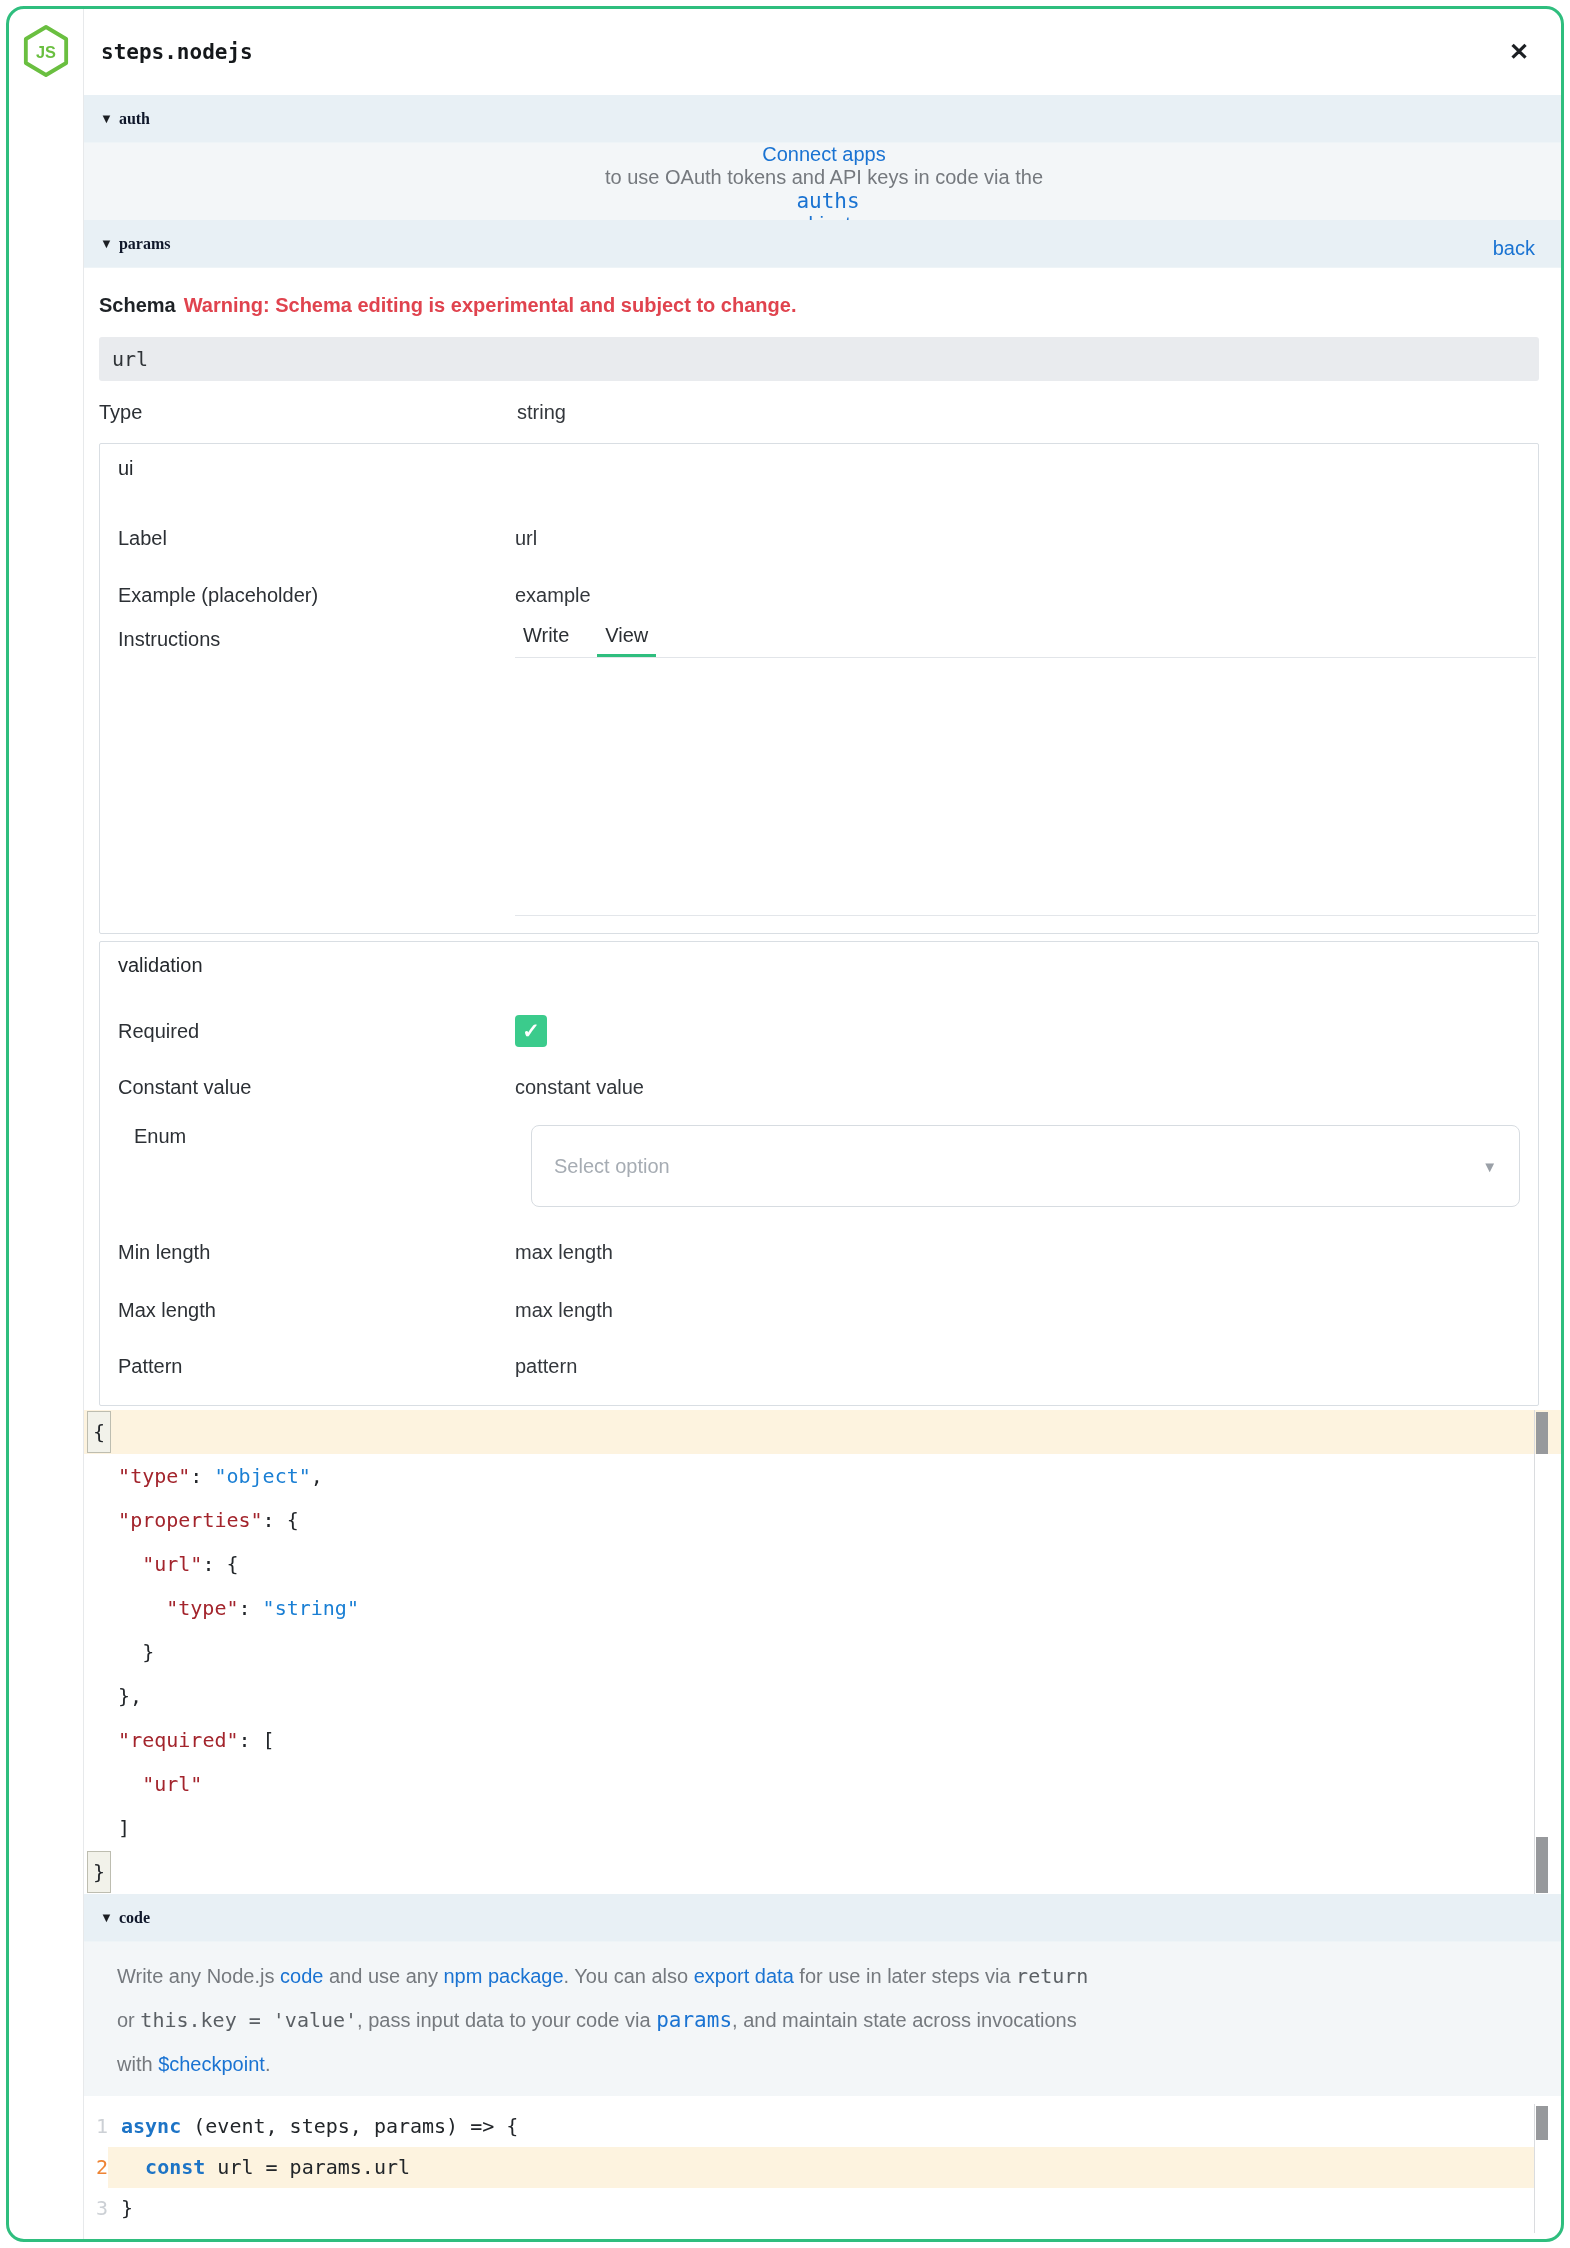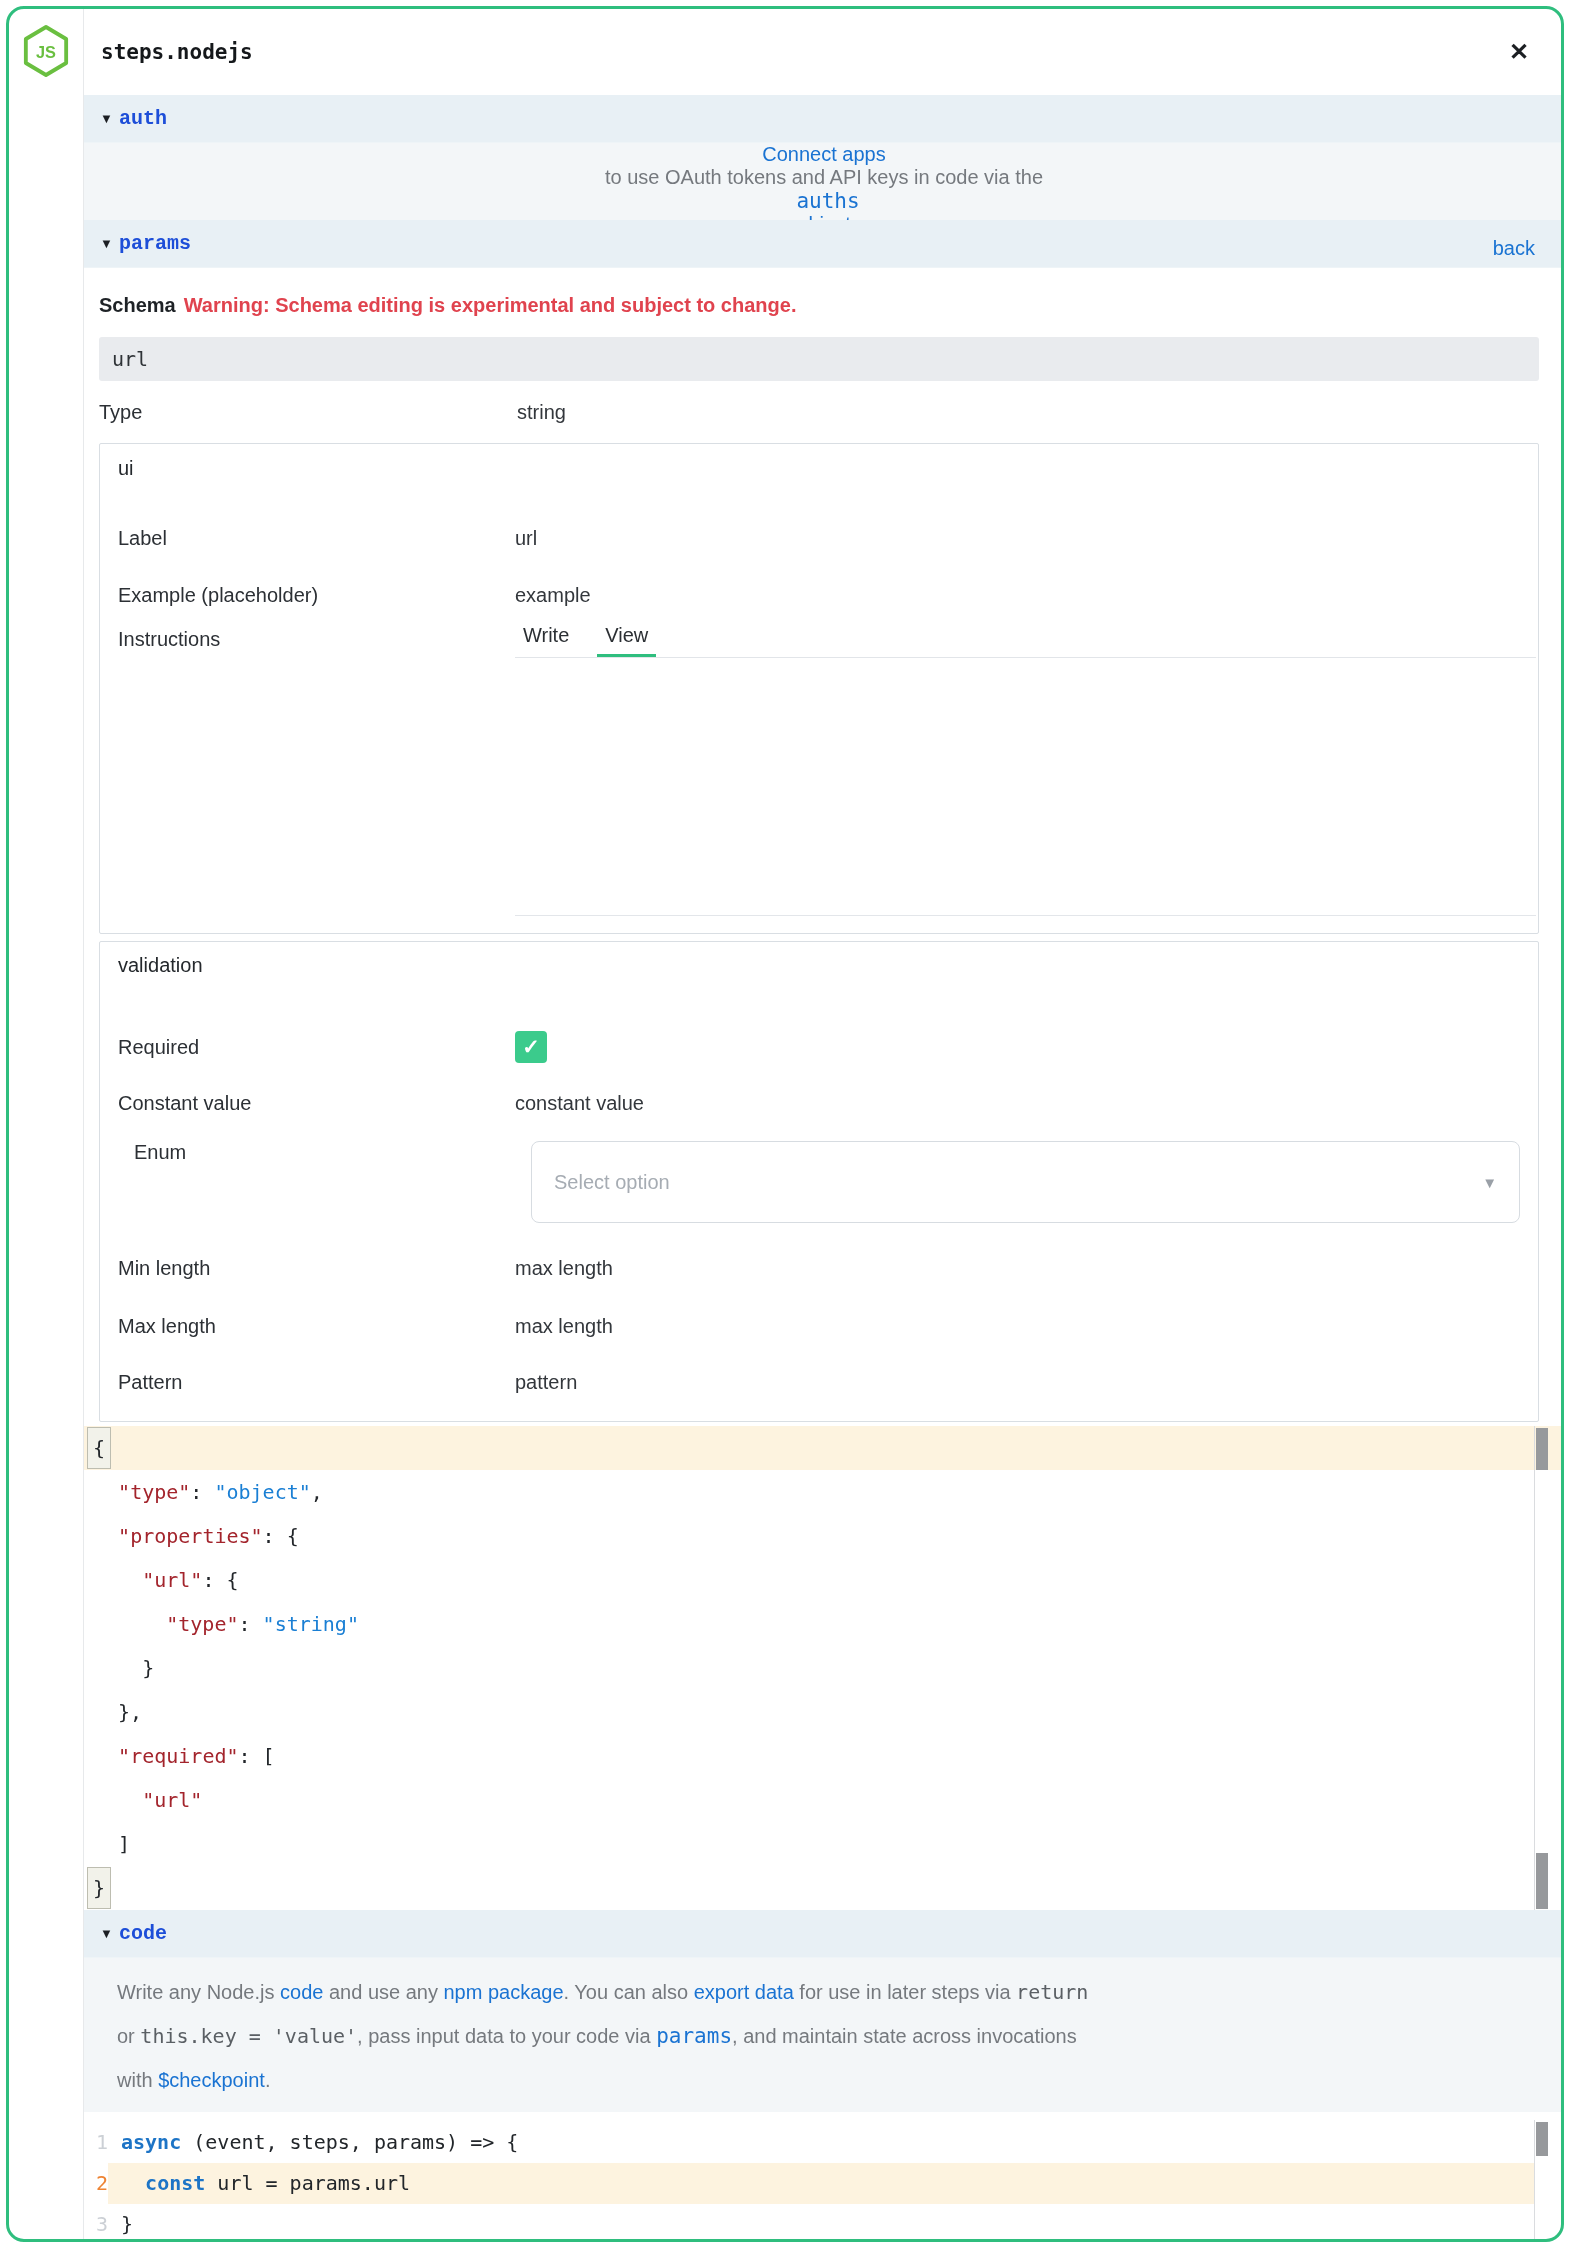--- a/index.html
+++ b/index.html
@@ -13,21 +13,21 @@
 
   
   .titlebar { height: 86px; display: flex; align-items: center; padding: 0 32px 0 17px; flex-shrink: 0; }
   .title { flex: 1; font-family: "DejaVu Sans Mono", monospace; font-weight: 700; font-size: 21px; color: #15181b; }
   .close-btn { font-size: 24px; font-weight: 700; color: #1c1f23; cursor: pointer; line-height: 1; }
 
   
   .band-h { height: 48px; background: #e8f0f5; display: flex; align-items: center;
     padding: 0 26px 0 16px; flex-shrink: 0; border-bottom: 1px solid #eef4f7; }
   .band-h .tri { font-size: 13px; color: #1c1f23; margin-right: 6px; }
-  .band-h .band-label { font-family: Liberation Mono, monospace; font-weight: 700; font-size: 20px; color: #1d4ed8; flex: 1; }
+  .band-h .band-label { font-family: Liberation Serif, serif; font-weight: 700; font-size: 16px; color: #0f172a; flex: 1; }
   .back-link { font-size: 20px; color: #1a73d2; cursor: pointer; margin-top: 10px; }
   .band-desc { background: #f3f6f8; color: #75797e; font-size: 20px; flex-direction: column; }
   .auth-desc { height: 77px; display: flex; align-items: center; padding: 0 30px 0 33px; flex-shrink: 0; }
   .code-desc { padding: 12px 44px 10px 33px; line-height: 44px; flex-shrink: 0; }
 
   .seg-plain { color: #75797e; }
   .seg-link { color: #1a73d2; cursor: pointer; }
   .seg-mono { font-family: "DejaVu Sans Mono", monospace; color: #5a5f64; font-size: 20px; }
   .seg-mono-link { font-family: "DejaVu Sans Mono", monospace; color: #1a73d2; font-size: 21px; cursor: pointer; }
   .auth-desc .seg-mono-link { margin-left: 8px; }
@@ -53,21 +53,21 @@
 
   .instructions-row { display: flex; align-items: flex-start; }
   .instructions-right { flex: 1; min-width: 0; }
   .tabs { display: flex; border-bottom: 1px solid #e2e5e9; height: 34px; }
   .tab { font-size: 20px; color: #2b2f33; padding: 0 8px; margin-right: 20px; cursor: pointer; }
   .tab.active { border-bottom: 3px solid #2fbe7e; }
   .md-preview { height: 258px; border-bottom: 1px solid #e3e6ea; }
 
   .gap7 { height: 7px; }
   .val-box { padding-top: 12px; padding-bottom: 12px; }
-  .val-box .group-heading { margin-bottom: 40px; }
+  .val-box .group-heading { margin-bottom: 24px; }
 
   .checkbox { width: 32px; height: 32px; border-radius: 4px; background: #3bcb8c; color: #fff;
     display: flex; align-items: center; justify-content: center; font-size: 21px; font-weight: 700; cursor: pointer; }
   .enum-row { display: flex; align-items: flex-start; margin: 12px 16px 16px; }
   .select-box { flex: 1; height: 82px; border: 1px solid #d7dce1; border-radius: 8px; background: #fff;
     display: flex; align-items: center; padding: 17px 22px; cursor: pointer; }
   .select-placeholder { flex: 1; font-size: 20px; color: #a6acb3; }
   .select-caret { font-size: 15px; color: #9aa0a7; }
 
   

